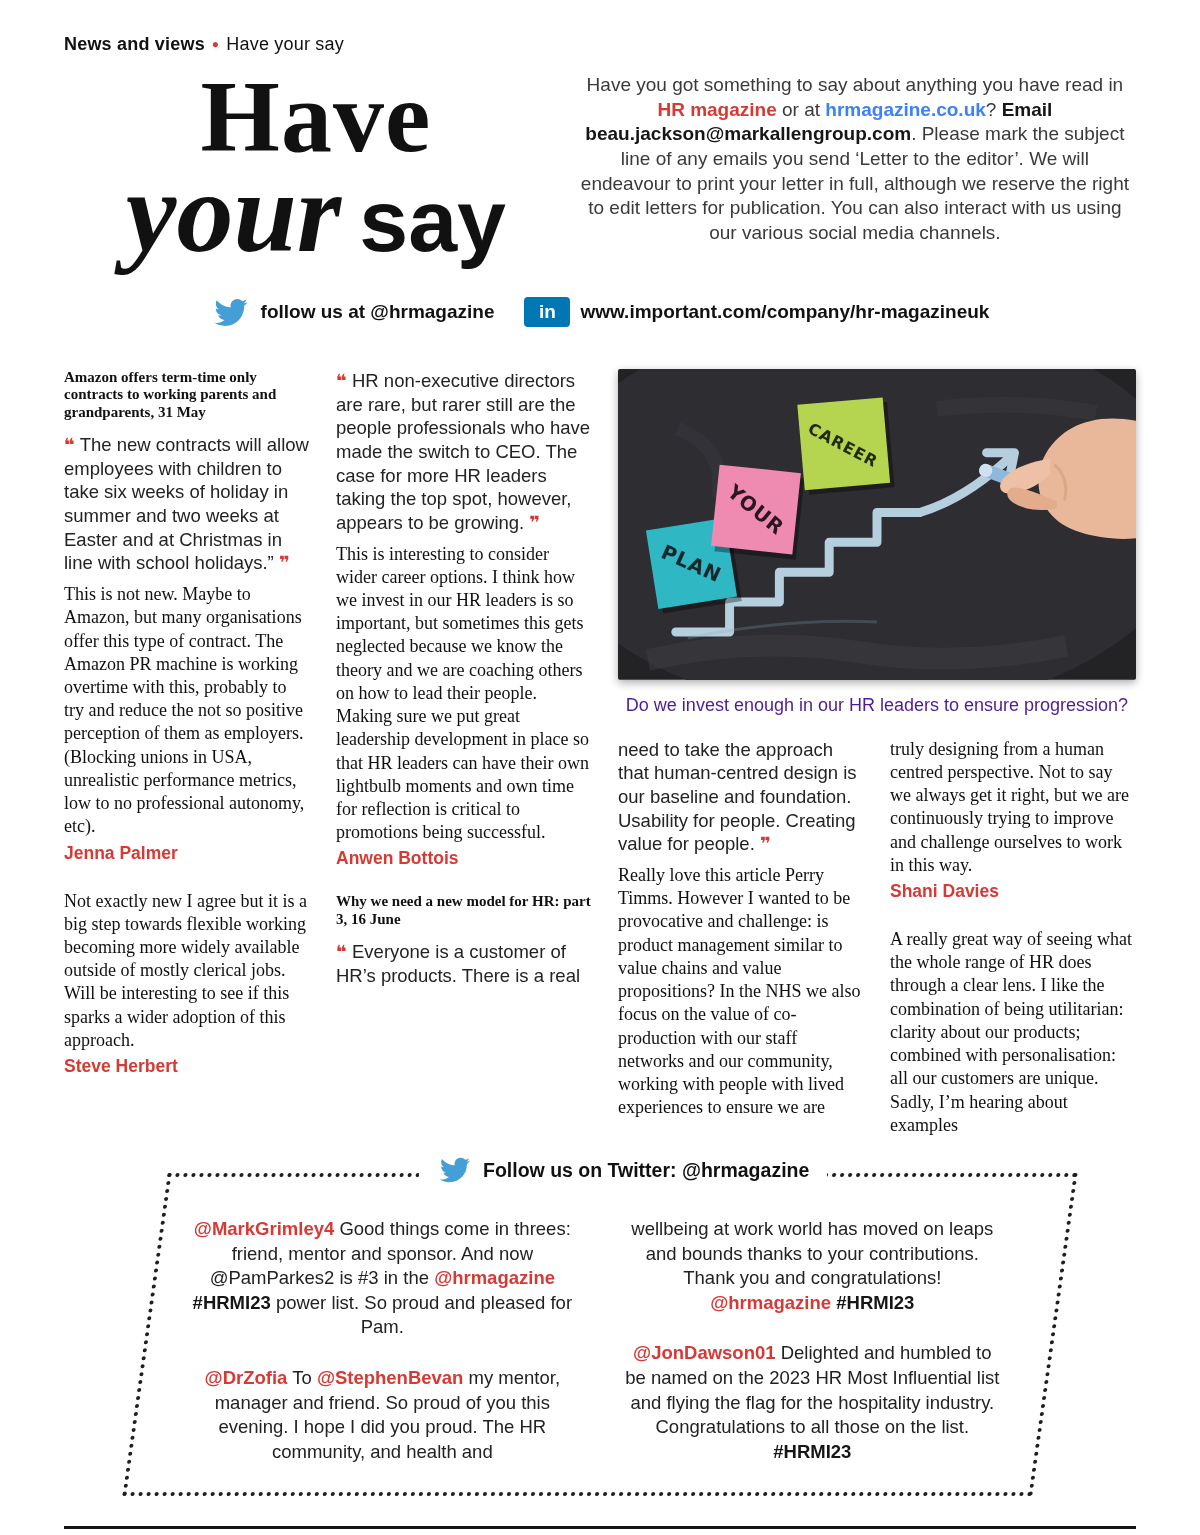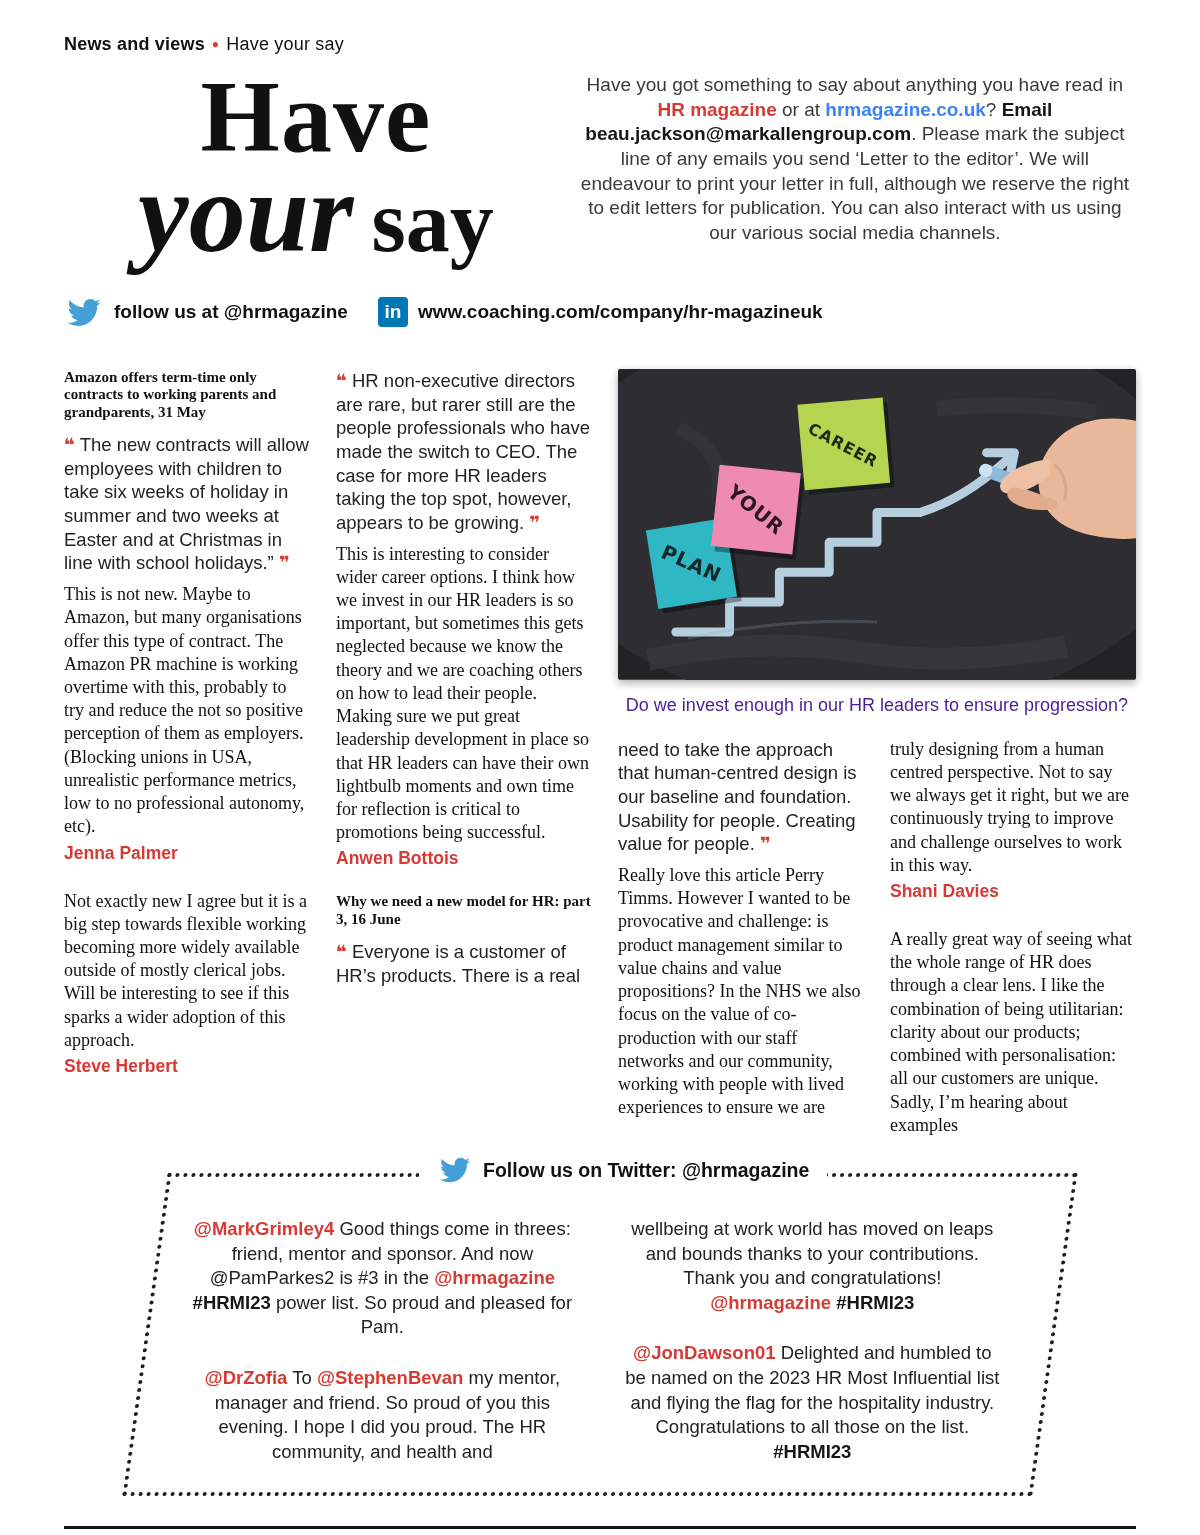--- a/index.html
+++ b/index.html
@@ -16,33 +16,33 @@
   .eb-bold { font-weight:700; }
   .eb-dot { color:#d63a35; font-size:12px; margin:0 7px; vertical-align:2px; }
 
   
   .masthead { display:flex; margin-top:14px; }
   .title-block { width:47%; }
   .t-line1 { text-align:center; }
   .t-have { font-family:"Liberation Serif", serif; font-weight:700; font-size:102px; line-height:.95; letter-spacing:1px; }
   .t-line2 { text-align:center; margin-top:-10px; white-space:nowrap; }
   .t-your { font-family:"Liberation Serif", serif; font-style:italic; font-weight:700; font-size:114px; line-height:1; }
-  .t-say  { font-family:Liberation Serif, serif; font-weight:700; font-size:88px; margin-left:18px; }
+  .t-say  { font-family:Liberation Sans, sans-serif; font-weight:700; font-size:88px; margin-left:18px; }
   .intro { width:53%; padding-left:6px; margin-top:4px; font-size:19px; line-height:1.3; text-align:center; color:#3a3a3a; }
   .brand-hr { color:#d63a35; font-weight:800; }
   .brand-mag { color:#d63a35; font-weight:800; }
   .intro-site { color:#3b82f6; font-weight:800; }
   .intro-email { color:#161616; font-weight:700; }
 
   
-  .social-row { display:flex; justify-content:flex-start; align-items:center; gap:4px; margin-top:24px; font-weight:700; font-size:19px; }
+  .social-row { display:flex; justify-content:center; align-items:center; gap:4px; margin-top:24px; font-weight:700; font-size:19px; }
   .social-group { display:flex; align-items:center; gap:10px; }
   .social-group + .social-group { margin-left:26px; }
   .bird { width:40px; height:33px; display:block; }
-  .in-badge { width:30px; height:30px; background:#0077b5; border-radius:4px; color:#fff; font-weight:700; font-size:19px; display:flex; align-items:center; justify-content:center; }
+  .in-badge { width:46px; height:30px; background:#0077b5; border-radius:4px; color:#fff; font-weight:700; font-size:19px; display:flex; align-items:center; justify-content:center; }
 
   
   .content { display:grid; grid-template-columns:245px 255px 1fr; column-gap:27px; margin-top:40px; }
   .art-head { font-family:"Liberation Serif", serif; font-weight:700; font-size:15px; line-height:1.16; margin:0 0 12px; }
   .pull-quote { font-size:18.5px; line-height:1.28; color:#232323; margin:0 0 8px; }
   .qo,.qc { color:#d63a35; font-family:"DejaVu Sans", sans-serif; font-weight:700; font-size:18.5px; }
   .serif { font-family:Liberation Serif, serif; font-size:18px; line-height:1.29; margin:0; color:#101010; }
   .author { color:#d63a35; font-weight:700; font-size:17.5px; margin:4px 0 0; }
   .mt { margin-top:26px; }
   .art-gap { height:24px; }
@@ -90,21 +90,21 @@
     <div class="social-group">
       <svg class="bird" viewBox="0 0 24 24">
           <path fill="#459fd7" d="M23.954 4.569c-.885.389-1.83.654-2.825.775 1.014-.611 1.794-1.574 2.163-2.723-.951.555-2.005.959-3.127 1.184-.896-.959-2.173-1.559-3.591-1.559-2.717 0-4.92 2.203-4.92 4.917 0 .39.045.765.127 1.124C7.691 8.094 4.066 6.13 1.64 3.161c-.427.722-.666 1.561-.666 2.475 0 1.71.87 3.213 2.188 4.096-.807-.026-1.566-.248-2.228-.616v.061c0 2.385 1.693 4.374 3.946 4.827-.413.111-.849.171-1.296.171-.314 0-.615-.03-.916-.086.631 1.953 2.445 3.377 4.604 3.417-1.68 1.319-3.809 2.105-6.102 2.105-.39 0-.779-.023-1.17-.067 2.189 1.394 4.768 2.209 7.557 2.209 9.054 0 13.999-7.496 13.999-13.986 0-.209 0-.42-.015-.63.961-.689 1.8-1.56 2.46-2.548l-.047-.02z"></path>
         </svg>
       <span>follow us at @hrmagazine</span>
     </div>
     <div class="social-group">
       <span class="in-badge">
           <span>in</span>
         </span>
-      <span>www.coaching.com/company/hr-magazineuk</span>
+      <span>www.important.com/company/hr-magazineuk</span>
     </div>
   </div>
 
   <div class="content">
 
     <section class="col">
       <h2 class="art-head">Amazon offers term-time only contracts to working parents and grandparents, 31 May</h2>
       <p class="pull-quote">
         <span class="qo">❝</span>
         <span>The new contracts will allow employees with children to take six weeks of holiday in summer and two weeks at Easter and at Christmas in line with school holidays.”</span>

